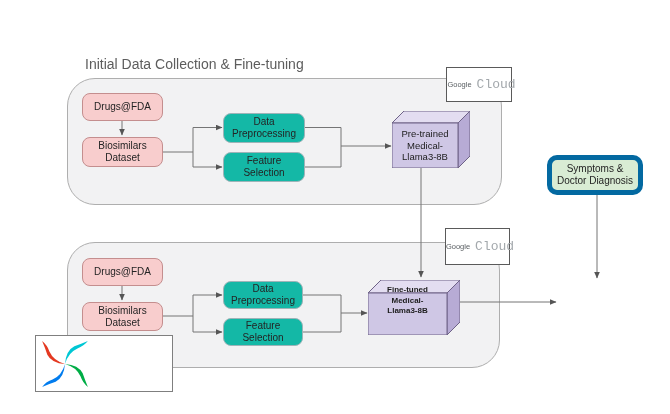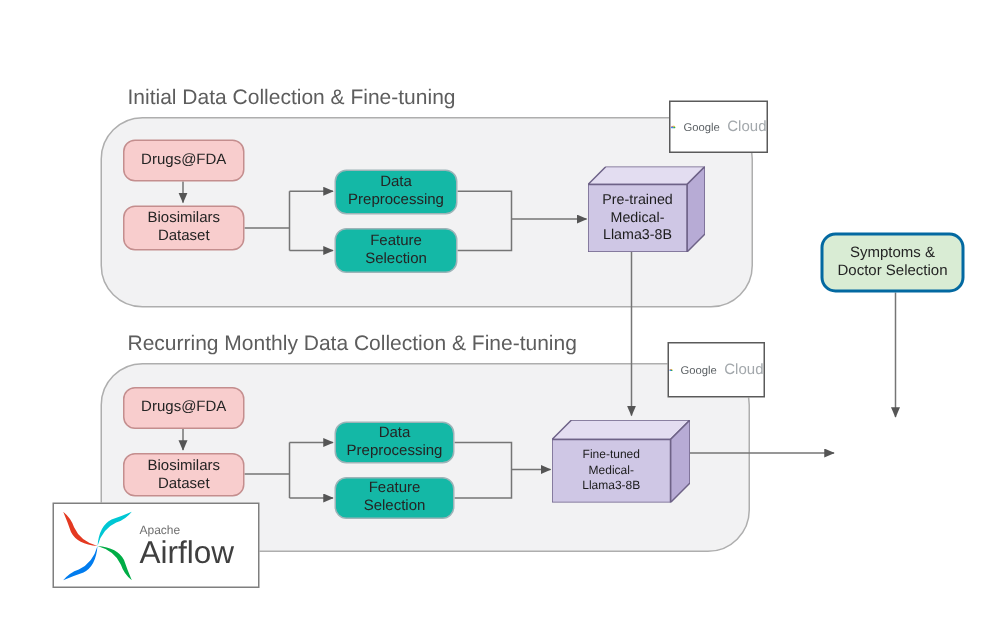--- a/index.html
+++ b/index.html
@@ -7,50 +7,49 @@
   .canvas{position:relative;width:670px;height:414px;background:#ffffff;overflow:hidden;}
 
   .section{position:absolute;background:#f2f2f3;border:1px solid #aeaeae;border-radius:28px;}
   .sec-title{position:absolute;font-size:14px;color:#5d5d5d;white-space:nowrap;}
 
   .node{position:absolute;box-sizing:border-box;display:flex;flex-direction:column;
         align-items:center;justify-content:center;text-align:right;
         font-size:10px;line-height:1.18;color:#242424;border-radius:8px;}
   .pink {background:#f8cdcd;border:1px solid #c48e8e;}
   .blue {background:#14b8a6;border:1px solid #9db4b8;}
-  .green{background:#d9ecd4;border:2px solid #0369a1;border-radius:10px;}
+  .green{background:#d9ecd4;border:5px solid #0369a1;border-radius:10px;}
   .orange{background:#fde5cc;border:1px solid #c4a68b;border-radius:10px;font-size:13px;line-height:1.25;}
 
   .cube{position:absolute;}
   .cube-label{position:absolute;display:flex;flex-direction:column;align-items:center;
               justify-content:center;text-align:center;color:#1c1c1c;}
 
   .connectors{position:absolute;left:0;top:0;pointer-events:none;}
 
   .gc-badge{position:absolute;box-sizing:border-box;background:#ffffff;border:1.4px solid #5a5a5a;
             display:flex;align-items:center;justify-content:center;gap:5px;}
   .gc-name{font-size:7.5px;color:#5b6064;}
-  .gc-suffix{font-size:10px;color:#a3a8ac;}
+  .gc-suffix{font-size:13px;color:#a3a8ac;font-family:Liberation Mono, monospace;}
 
   .airflow-box{position:absolute;box-sizing:border-box;background:#ffffff;border:1.5px solid #7f7f7f;
                display:flex;align-items:center;}
   .airflow-text{display:flex;flex-direction:column;margin-left:2px;}
   .airflow-apache{font-size:8px;color:#6f6f6f;}
   .airflow-name{font-size:21px;color:#3f3f3f;line-height:1.0;}
 </style>
 </head>
 <body>
 
 <div class="canvas">
 
   <div class="section" style="left:67px;top:78px;width:433px;height:125px;"></div>
   <div class="section" style="left:67px;top:242px;width:431px;height:124px;"></div>
 
   <div class="sec-title" style="left:85px;top:56px;">Initial Data Collection &amp; Fine-tuning</div>
-  <div class="sec-title" style="left:85px;top:220px;">Recurring Monthly Data Collection &amp; Fine-tuning</div>
 
   <svg class="connectors" width="670" height="414">
     <defs>
       <marker id="ah" markerWidth="8" markerHeight="8" refX="6.5" refY="3" orient="auto">
         <path d="M0,0 L7,3 L0,6 Z" fill="#555555"></path>
       </marker>
     </defs>
     <g stroke="#757575" stroke-width="1" fill="none">
 
       <path d="M122 121 V135" marker-end="url(#ah)"></path>
@@ -121,30 +120,30 @@
   </div>
 
   <div class="cube" style="left:368px;top:280px;width:92px;height:55px;">
     <svg width="92" height="55">
       <g stroke-width="1" stroke="#6e6287">
         <path d="M0,13 L13,0 H92 L79,13 Z" fill="#e3ddf1"></path>
         <path d="M79,13 L92,0 V42 L79,55 Z" fill="#b7abd5"></path>
         <path d="M0,13 H79 V55 H0 Z" fill="#cfc7e5"></path>
       </g>
     </svg>
-    <div class="cube-label" style="left:0;top:13px;width:79px;height:42px;font-size:8px;line-height:1.3;">
+    <div class="cube-label" style="left:0;top:0;width:79px;height:42px;font-size:8px;line-height:1.3;font-weight:bold;">
       <span>Fine-tuned</span>
       <span>Medical-</span>
       <span>Llama3-8B</span>
     </div>
   </div>
 
   <div class="node green" style="left:547px;top:155px;width:96px;height:40px;">
     <span>Symptoms &amp;</span>
-    <span>Doctor Selection</span>
+    <span>Doctor Diagnosis</span>
   </div>
 
   <div class="gc-badge" style="left:446px;top:67px;width:66px;height:35px;">
     <svg width="13" height="11" viewBox="0 0 64 52">
       <defs>
           <clipPath id="cl1">
             <path d="M18 46 a13 13 0 1 1 2.6-25.7 A17 17 0 0 1 52 24 a11.5 11.5 0 0 1-5 22 Z"></path>
           </clipPath>
         </defs>
       <g clip-path="url(#cl1)">
@@ -177,19 +176,15 @@
 
   <div class="airflow-box" style="left:35px;top:335px;width:138px;height:57px;">
     <svg width="52" height="52" viewBox="0 0 100 100" style="margin-left:3px;">
       <g>
         <path d="M50 50 Q28 44 20 26 Q16 14 6 6 Q12 20 16 32 Q24 48 50 50 Z" fill="#e43921"></path>
         <path d="M50 50 Q28 44 20 26 Q16 14 6 6 Q12 20 16 32 Q24 48 50 50 Z" transform="rotate(90 50 50)" fill="#00c7d4"></path>
         <path d="M50 50 Q28 44 20 26 Q16 14 6 6 Q12 20 16 32 Q24 48 50 50 Z" transform="rotate(180 50 50)" fill="#00ad46"></path>
         <path d="M50 50 Q28 44 20 26 Q16 14 6 6 Q12 20 16 32 Q24 48 50 50 Z" transform="rotate(270 50 50)" fill="#017cee"></path>
       </g>
     </svg>
-    <div class="airflow-text">
-      <span class="airflow-apache">Apache</span>
-      <span class="airflow-name">Airflow</span>
-    </div>
   </div>
 
 </div>
 
 </body></html>

